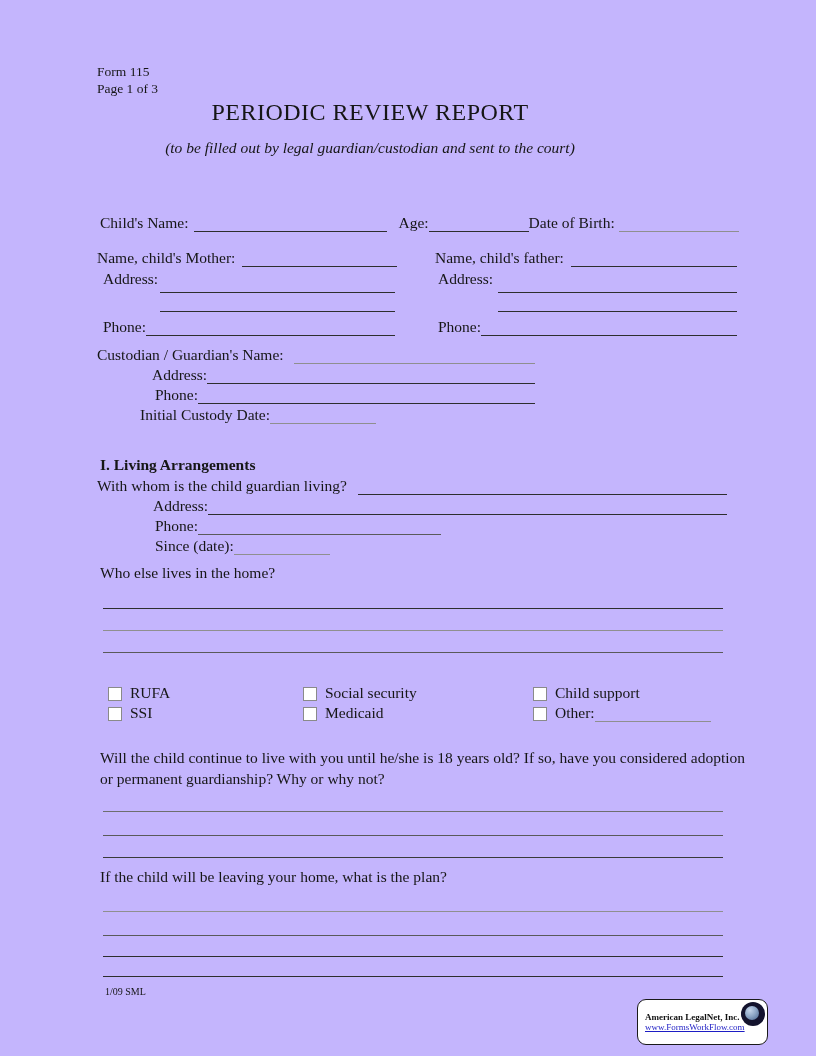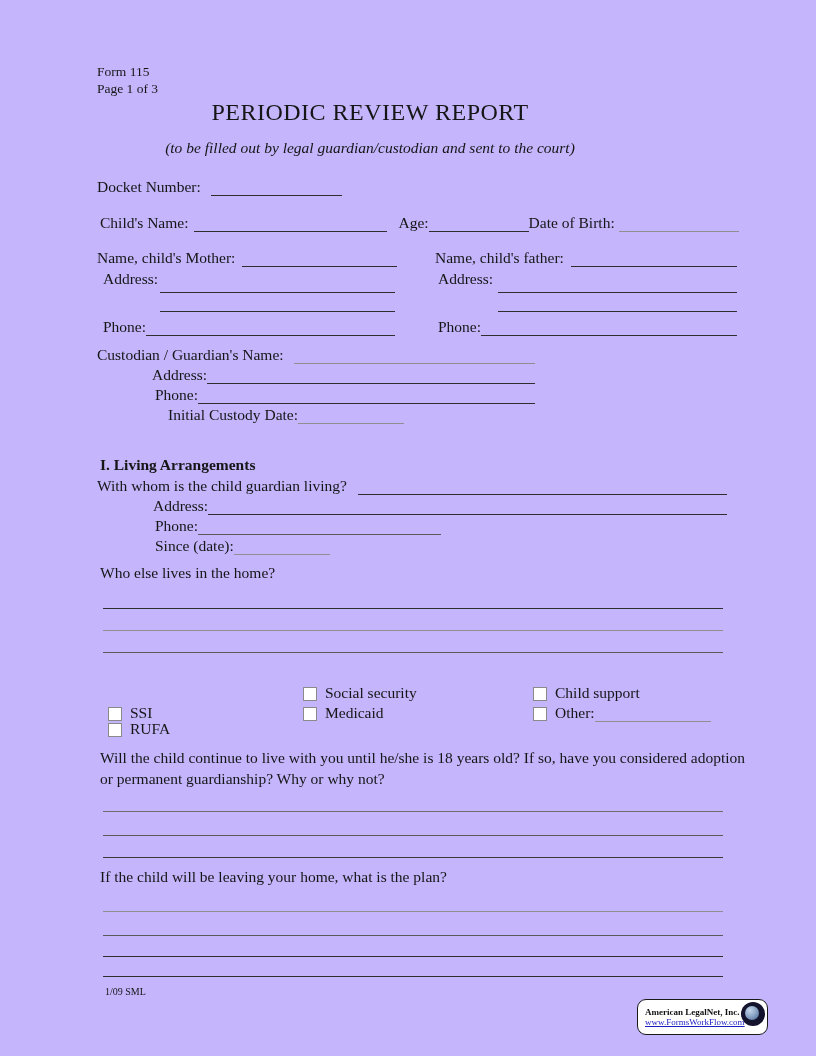--- a/index.html
+++ b/index.html
@@ -22,21 +22,21 @@
   .mid{border-color:#5a5a5a;}
   .hline{position:absolute;left:103px;width:620px;border-top:1.9px solid #2e2e2e;height:0;}
   .hline.gray{border-color:#8f8f8f;}
   .hline.mid{border-color:#5a5a5a;}
   .col{position:absolute;}
   .cbitem{position:absolute;display:flex;align-items:flex-end;height:18px;}
   .cb{display:inline-block;width:12px;height:12px;border:1.2px solid #8a8a8a;background:#fff;margin-right:8px;margin-bottom:1px;}
   .para{line-height:21px;}
   .addr-line{position:absolute;height:0;border-top:1.6px solid #2e2e2e;}
   
-  .logo{position:absolute;left:637px;top:999px;width:131px;height:36px;border:1.8px solid #1a1a1a;
+  .logo{position:absolute;left:637px;top:999px;width:131px;height:46px;border:1.8px solid #1a1a1a;
         border-radius:9px;background:#fff;box-sizing:border-box;display:flex;align-items:center;padding-left:7px;}
   .logo-text{display:flex;flex-direction:column;line-height:10.5px;}
   .logo-company{font-size:9px;font-weight:bold;color:#111;white-space:nowrap;}
   .logo-site{font-size:9px;color:#1d1dc4;text-decoration:underline;white-space:nowrap;}
   .globe{position:absolute;right:2px;top:2px;width:24px;height:24px;border-radius:50%;
          background:#13132e;overflow:hidden;}
   .globe-inner{position:absolute;left:4px;top:4px;width:14px;height:14px;border-radius:50%;
          background:radial-gradient(circle at 35% 30%, #c4d4ea 0%, #8fa8c8 45%, #46628f 100%);}
 </style>
 </head>
@@ -46,24 +46,20 @@
 
   <div class="abs small" style="left:97px;top:64px;">Form 115</div>
   <div class="abs small" style="left:97px;top:81px;">Page 1 of 3</div>
   <div class="abs center" style="left:40px;top:99px;width:660px;">
     <span class="title">PERIODIC REVIEW REPORT</span>
   </div>
   <div class="abs center" style="left:40px;top:139px;width:660px;">
     <span class="subtitle">(to be filled out by legal guardian/custodian and sent to the court)</span>
   </div>
 
-  <div class="abs row" style="left:97px;top:176px;width:245px;">
-    <span class="lbl" style="padding-right:10px;">Docket Number:</span>
-    <span class="grow"></span>
-  </div>
 
   <div class="abs row" style="left:100px;top:212px;width:639px;">
     <span class="lbl" style="padding-right:6px;">Child's Name:</span>
     <span class="ul" style="width:193px;margin-right:11px;"></span>
     <span class="lbl">Age:</span>
     <span class="ul" style="width:100px;"></span>
     <span class="lbl" style="padding-right:4px;">Date of Birth:</span>
     <span class="grow gray"></span>
   </div>
 
@@ -105,21 +101,21 @@
       <span class="grow gray"></span>
     </div>
     <div class="row" style="margin-left:55px;">
       <span class="lbl">Address:</span>
       <span class="grow"></span>
     </div>
     <div class="row" style="margin-left:58px;">
       <span class="lbl">Phone:</span>
       <span class="grow"></span>
     </div>
-    <div class="row" style="margin-left:71px;">
+    <div class="row" style="margin-left:43px;">
       <span class="lbl">Initial Custody Date:</span>
       <span class="ul gray" style="width:106px;"></span>
     </div>
   </div>
 
   <div class="abs bold" style="left:100px;top:456px;">I. Living Arrangements</div>
 
   <div class="col" style="left:97px;top:475px;width:630px;">
     <div class="row">
       <span class="lbl" style="padding-right:11px;">With whom is the child guardian living?</span>
@@ -138,21 +134,21 @@
       <span class="ul gray" style="width:96px;"></span>
     </div>
   </div>
 
   <div class="abs" style="left:100px;top:564px;">Who else lives in the home?</div>
   <div class="hline" style="top:608px;"></div>
   <div class="hline gray" style="top:630px;"></div>
   <div class="hline mid" style="top:652px;"></div>
 
 
-  <div class="cbitem" style="left:108px;top:720px;">
+  <div class="cbitem" style="left:108px;top:684px;">
     <span class="cb"></span>
     <span class="lbl">RUFA</span>
   </div>
   <div class="cbitem" style="left:303px;top:684px;">
     <span class="cb"></span>
     <span class="lbl">Social security</span>
   </div>
   <div class="cbitem" style="left:533px;top:684px;">
     <span class="cb"></span>
     <span class="lbl">Child support</span>

